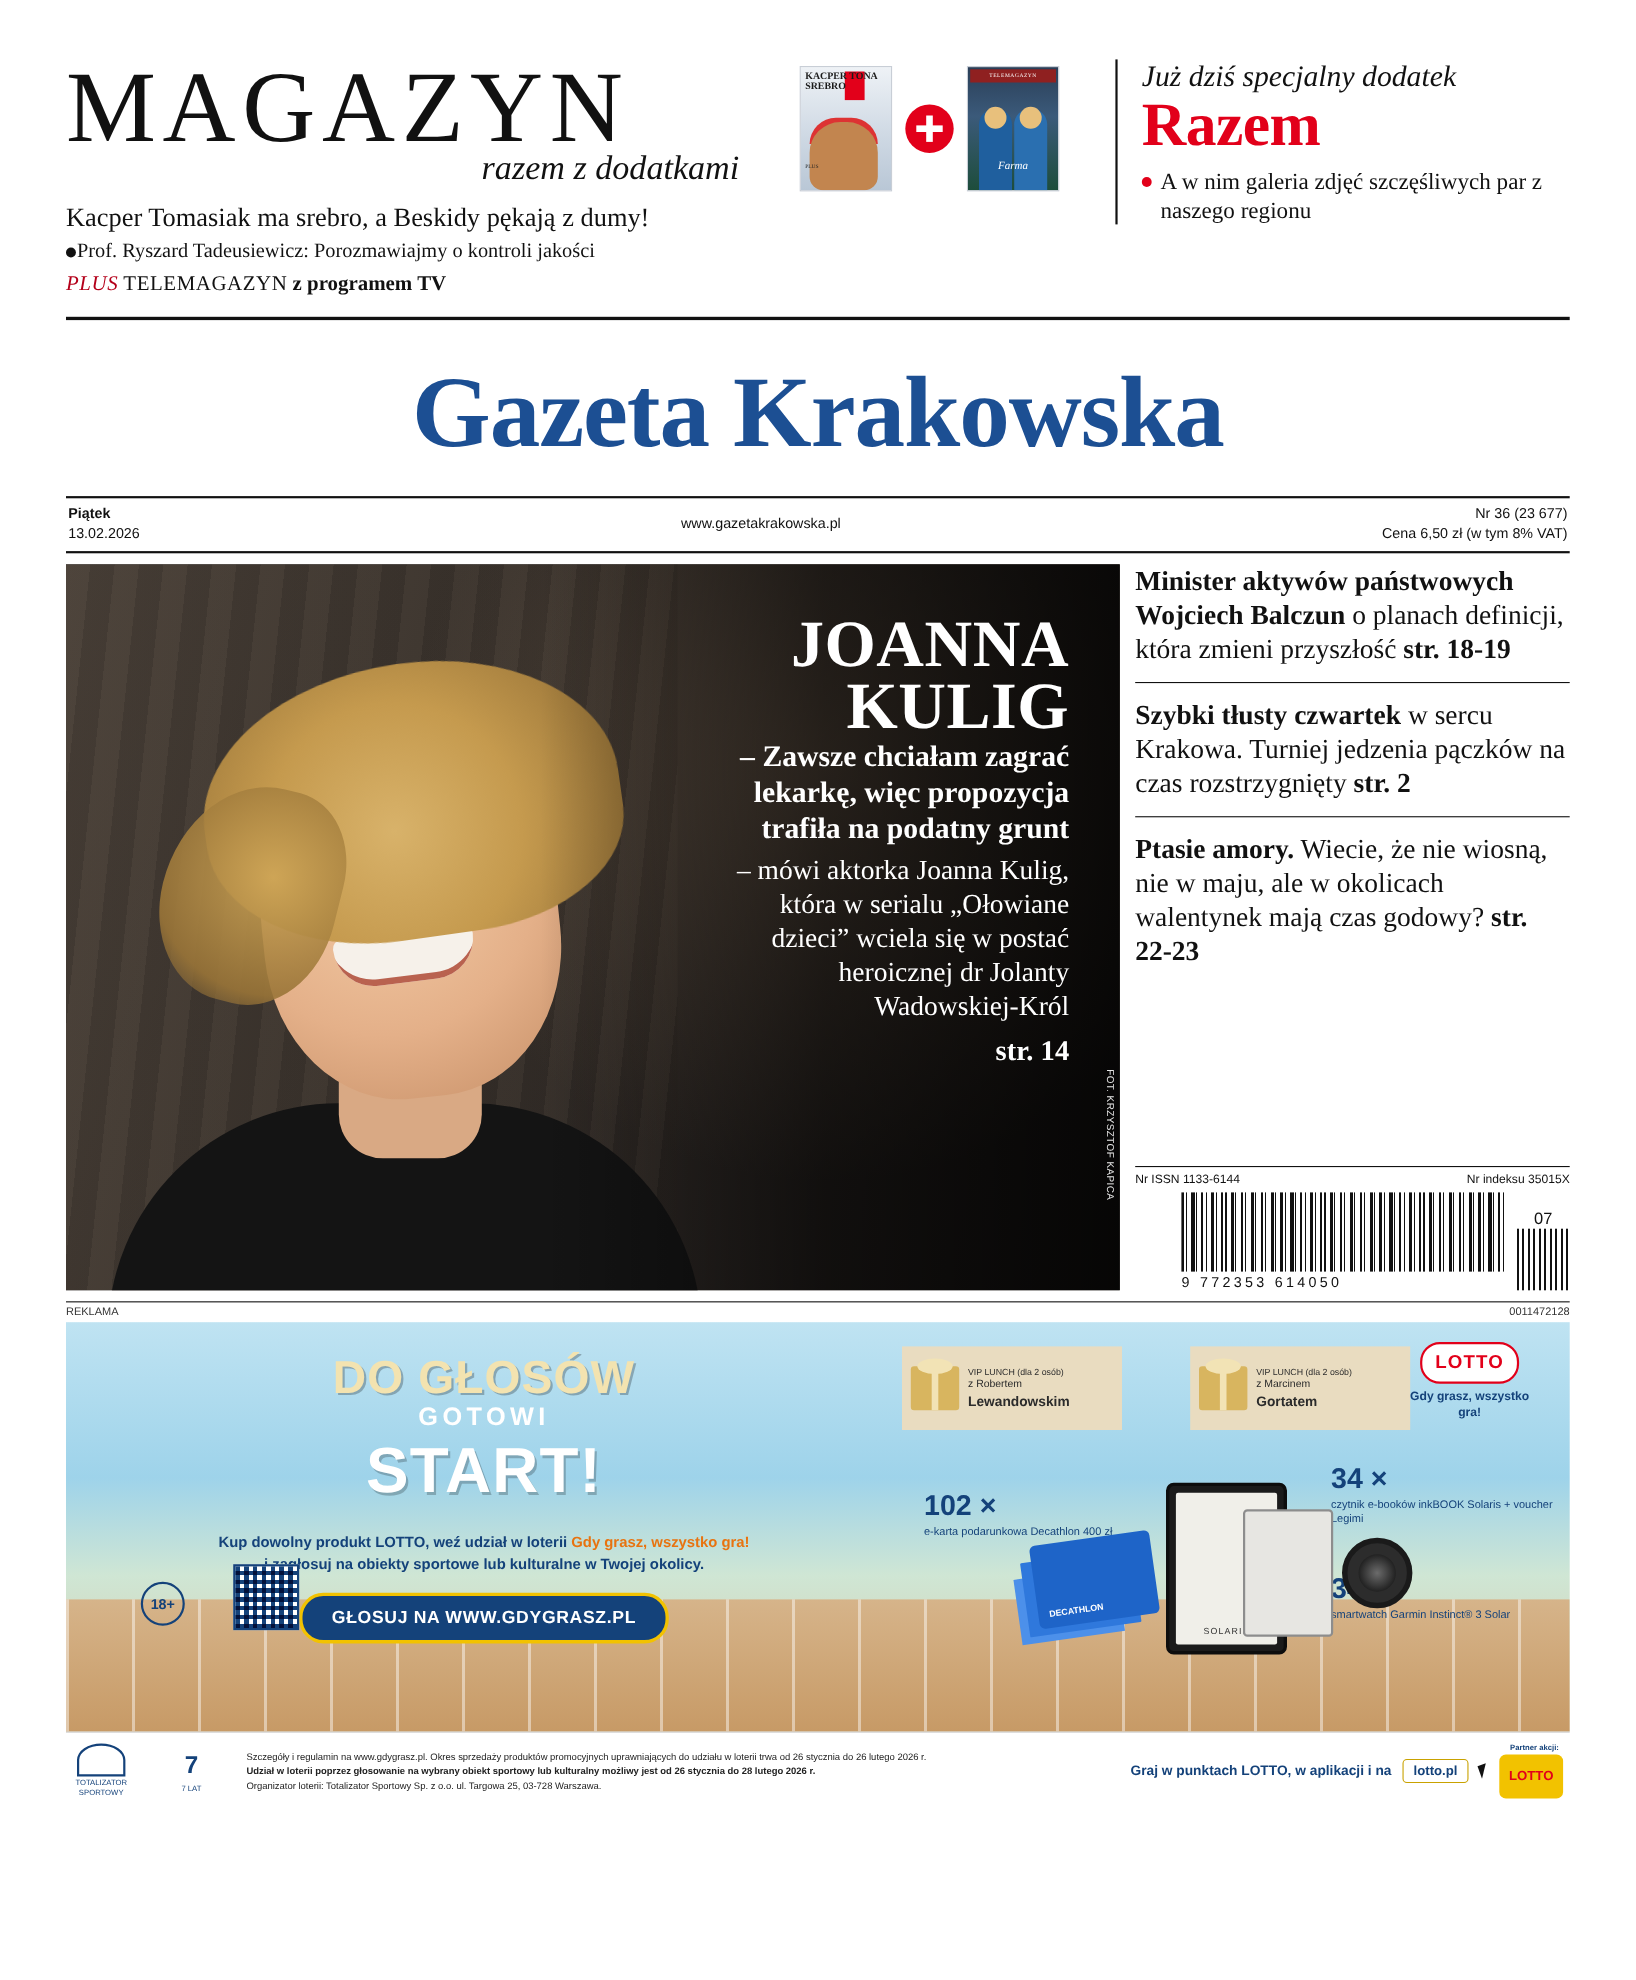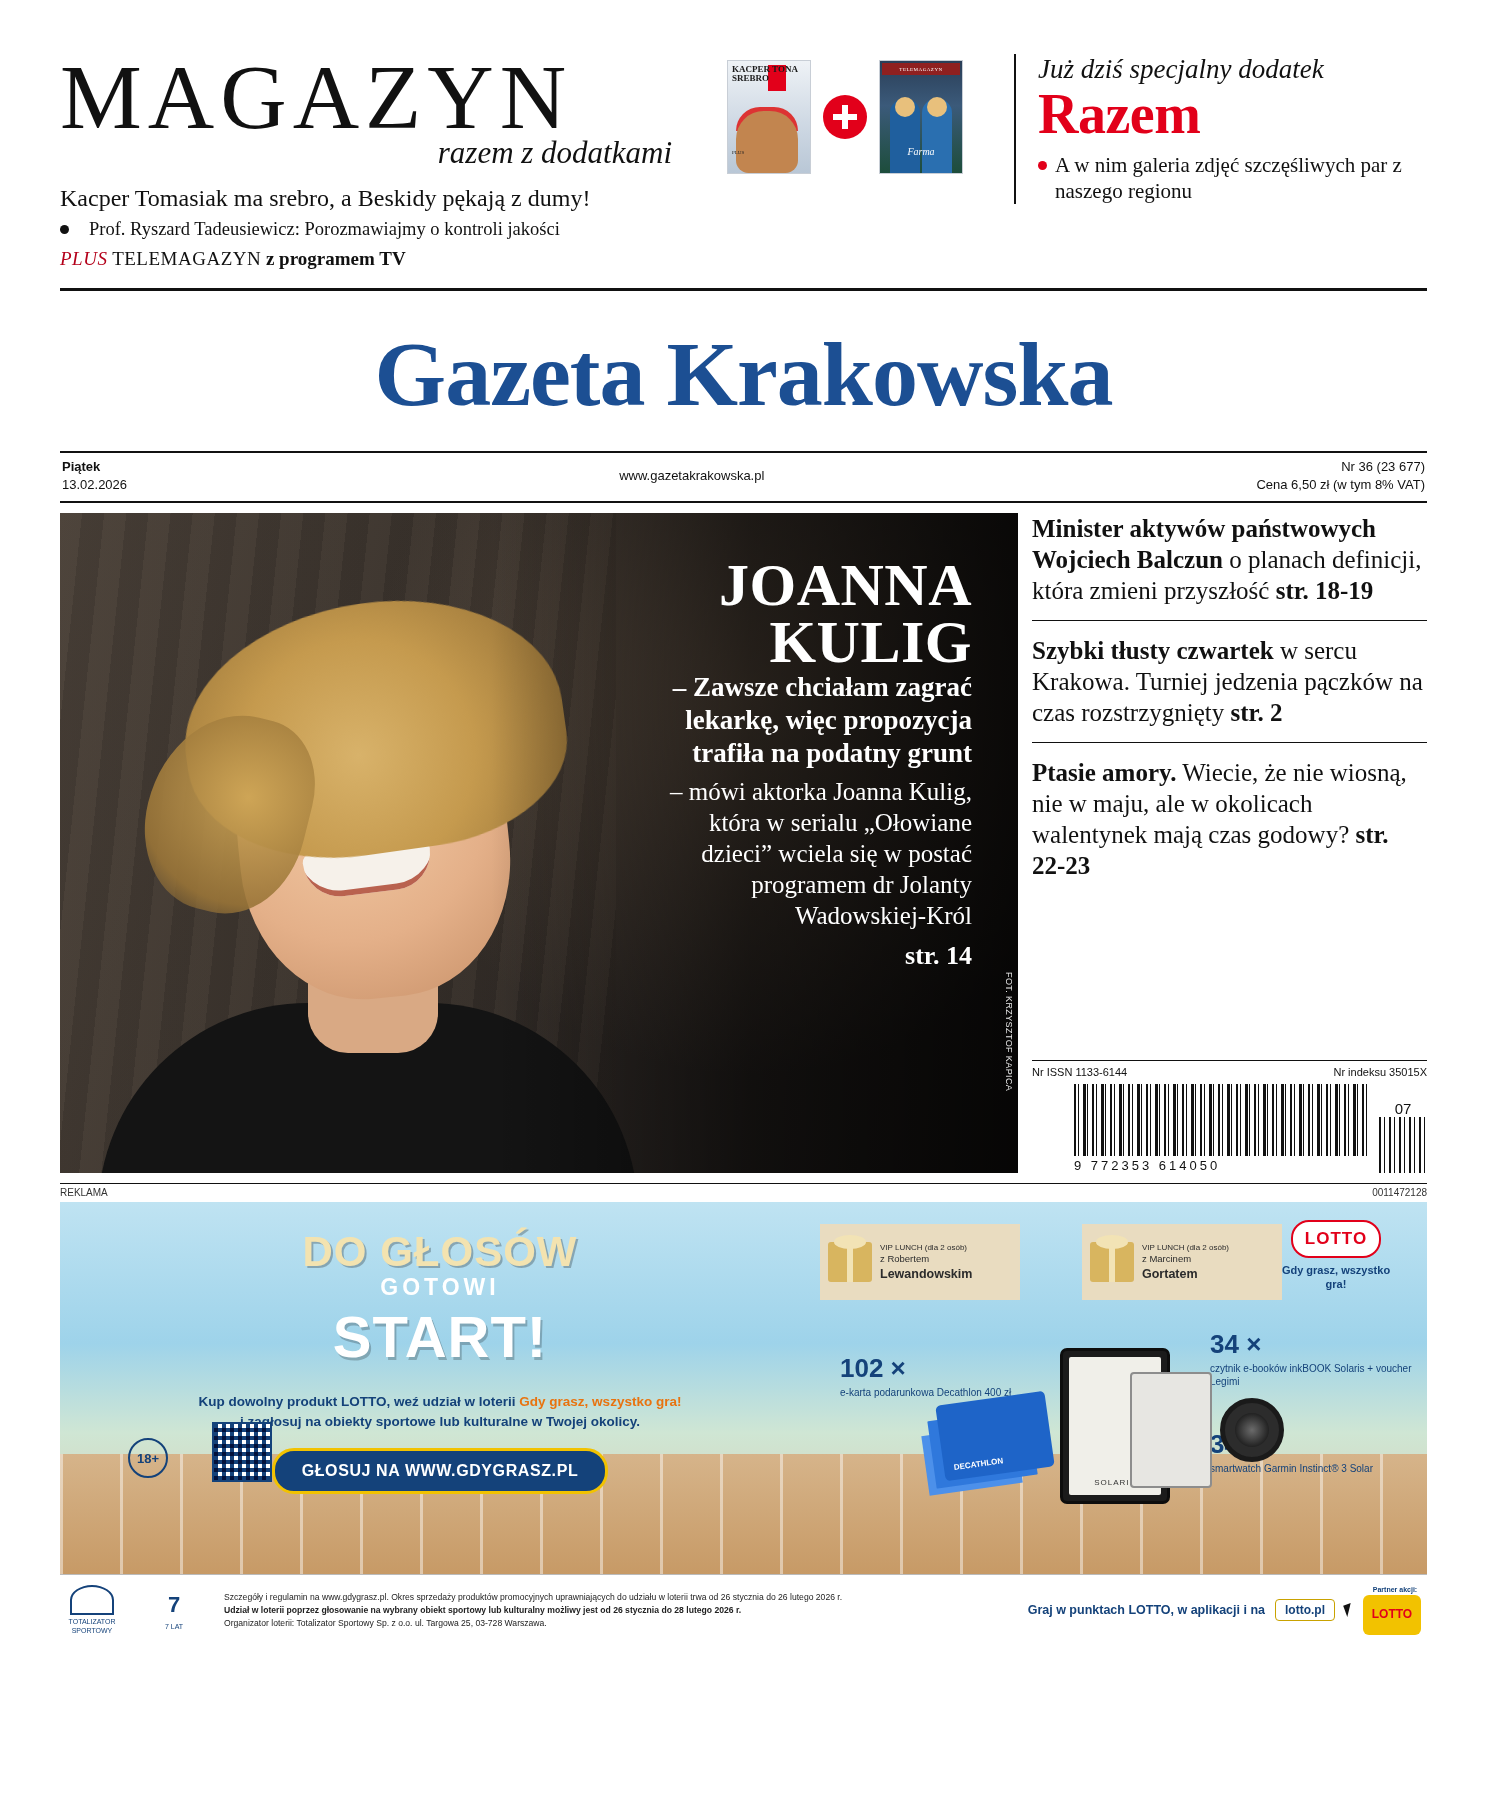--- a/index.html
+++ b/index.html
@@ -53,21 +53,21 @@
   .promo-line1 {
     font-size: 24px;
     margin-top: 14px;
     color: #111;
   }
   .promo-line2 {
     font-size: 18.5px;
     margin-top: 7px;
     display: flex;
     align-items: center;
-    gap: 20px;
+    gap: 1px;
   }
   .bullet-dot {
     width: 9px; height: 9px;
     background: #111;
     border-radius: 50%;
     display: inline-block;
   }
   .bullet-dot.red { background: #e2001a; }
   .promo-line3 {
     font-size: 19px;
@@ -679,21 +679,21 @@
         <div class="f-brow r"></div>
         <div class="f-hair"></div>
         <div class="f-hair2"></div>
       </div>
       <div class="photo-vignette"></div>
 
       <div class="lead-text">
         <div class="lead-name">JOANNA</div>
         <div class="lead-name">KULIG</div>
         <div class="lead-quote">– Zawsze chciałam zagrać lekarkę, więc propozycja trafiła na podatny grunt</div>
-        <div class="lead-attrib">– mówi aktorka Joanna Kulig, która w serialu „Ołowiane dzieci” wciela się w postać programem dr Jolanty Wadowskiej-Król</div>
+        <div class="lead-attrib">– mówi aktorka Joanna Kulig, która w serialu „Ołowiane dzieci” wciela się w postać heroicznej dr Jolanty Wadowskiej-Król</div>
         <div class="lead-page">str. 14</div>
       </div>
       <div class="photo-credit">FOT. KRZYSZTOF KAPICA</div>
     </div>
 
     <div class="rail">
 
       <div class="rail-item">
         <b>Minister aktywów państwowych Wojciech Balczun</b><span> o planach definicji, która zmieni przyszłość </span><b>str. 18-19</b>
       </div>

